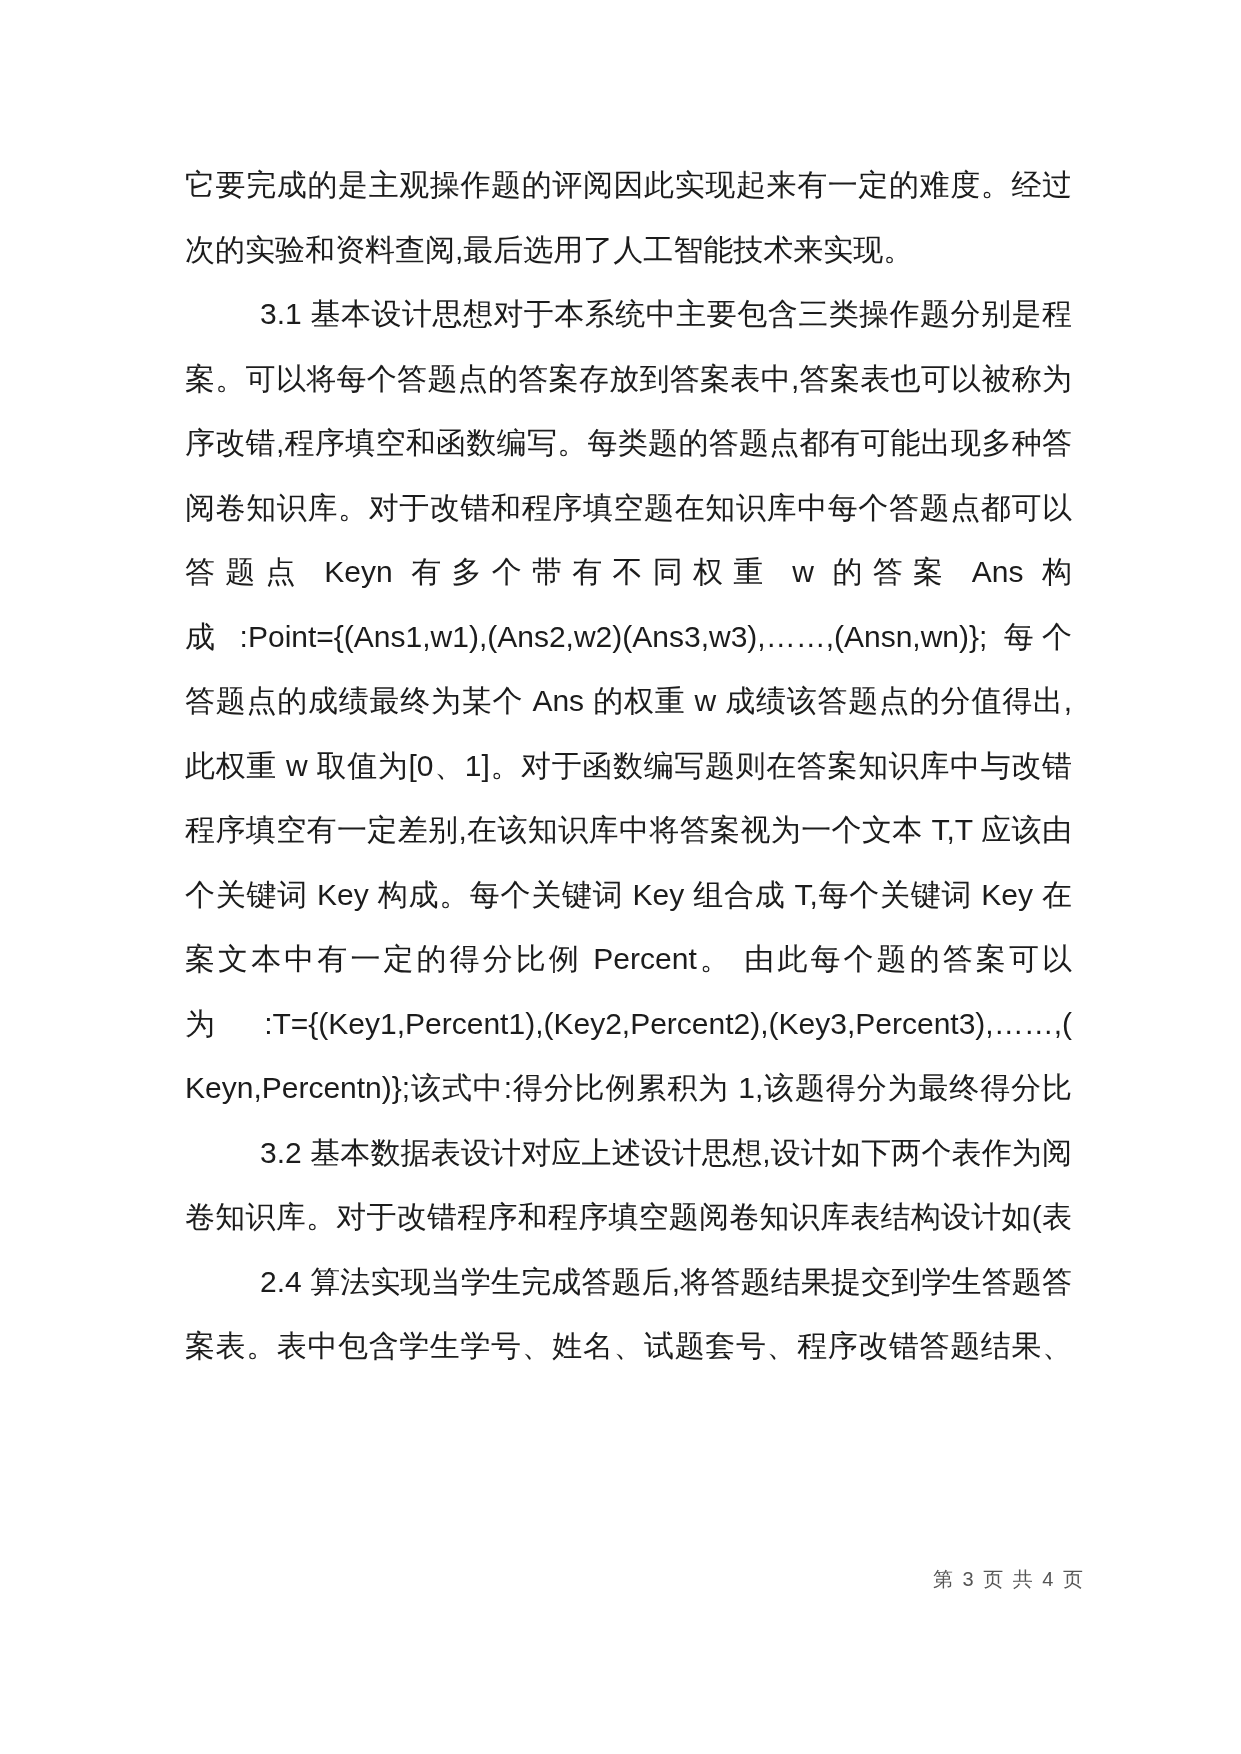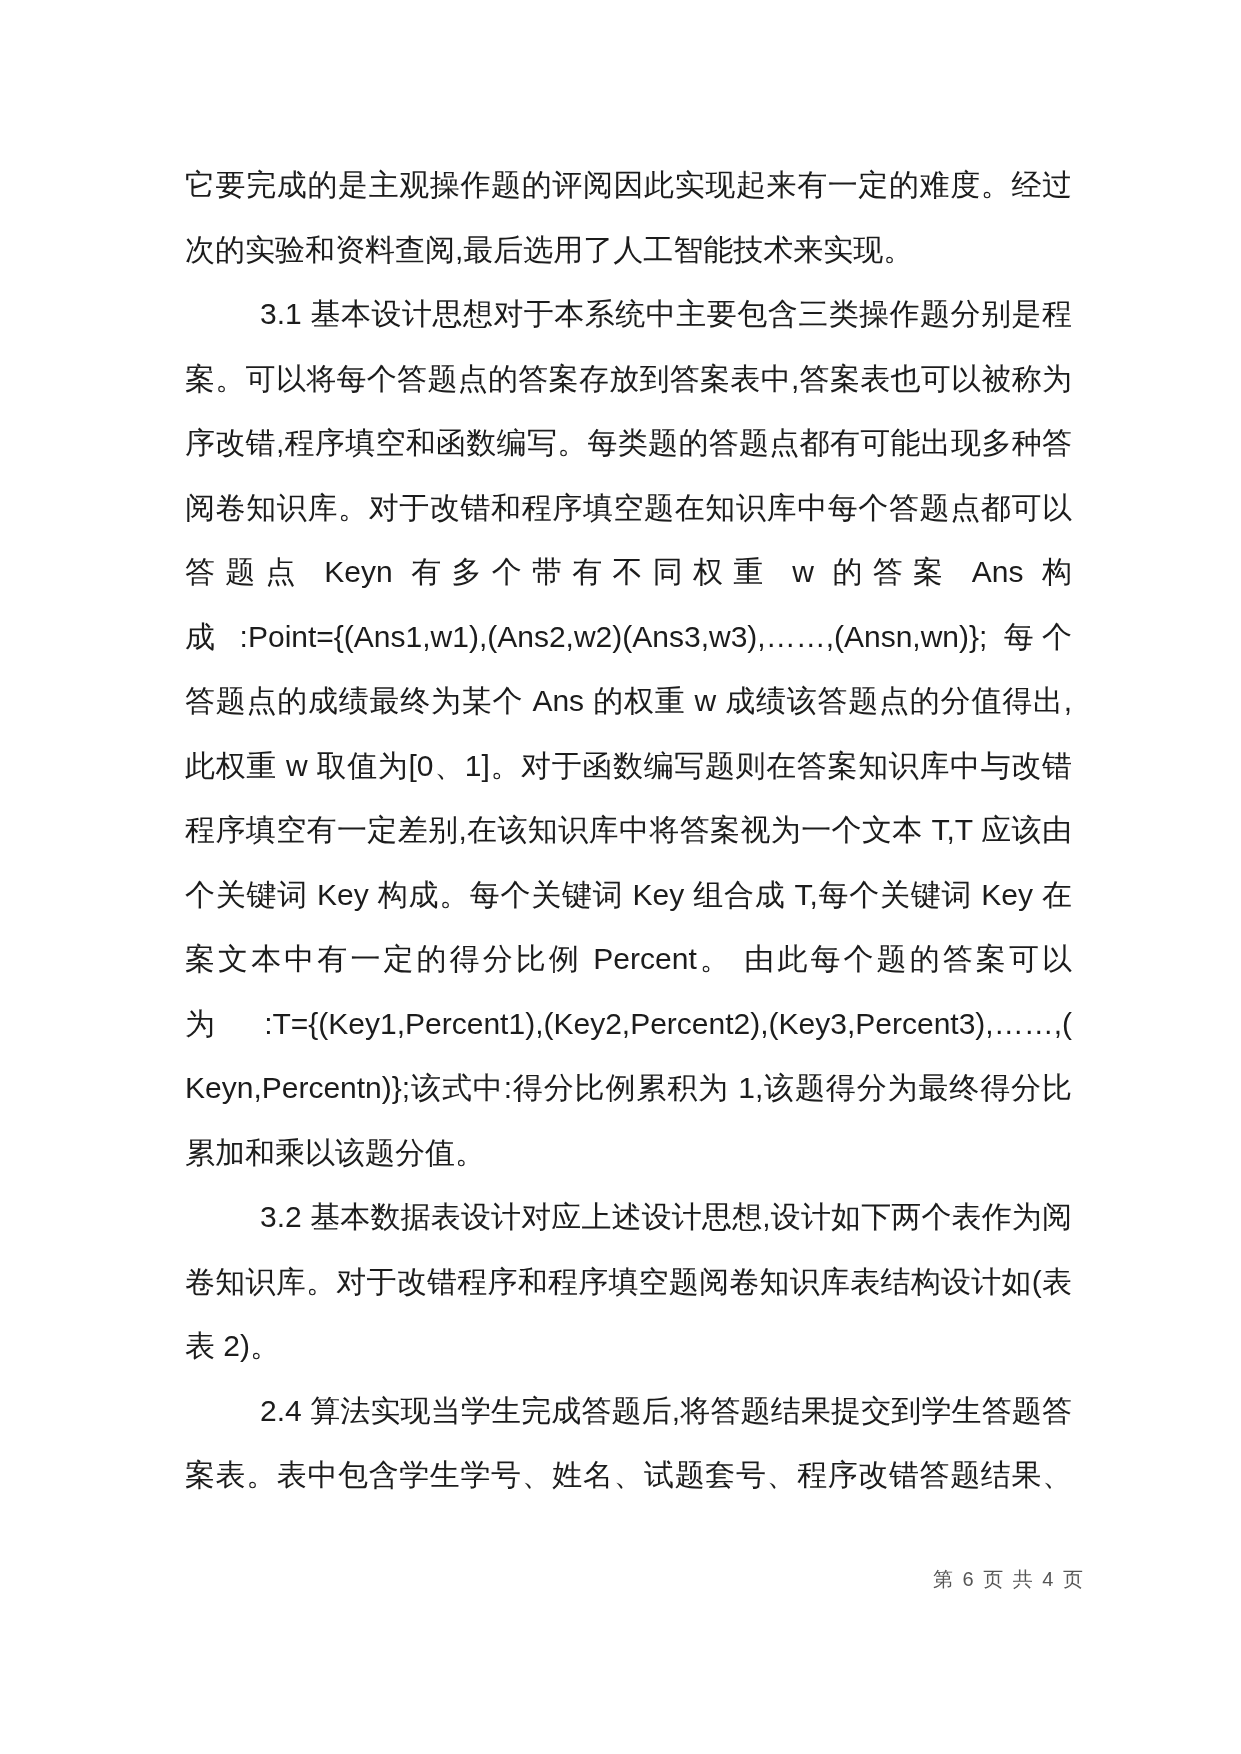--- a/index.html
+++ b/index.html
@@ -67,21 +67,19 @@
       <div class="line">阅卷知识库。对于改错和程序填空题在知识库中每个答题点都可以有</div>
       <div class="line">答题点 Keyn 有多个带有不同权重 w 的答案 Ans 构</div>
       <div class="line">成 :Point={(Ans1,w1),(Ans2,w2)(Ans3,w3),……,(Ansn,wn)}; 每个</div>
       <div class="line">答题点的成绩最终为某个 Ans 的权重 w 成绩该答题点的分值得出,因</div>
       <div class="line">此权重 w 取值为[0、1]。对于函数编写题则在答案知识库中与改错和</div>
       <div class="line">程序填空有一定差别,在该知识库中将答案视为一个文本 T,T 应该由多</div>
       <div class="line">个关键词 Key 构成。每个关键词 Key 组合成 T,每个关键词 Key 在答</div>
       <div class="line">案文本中有一定的得分比例 Percent。 由此每个题的答案可以</div>
       <div class="line">为 :T={(Key1,Percent1),(Key2,Percent2),(Key3,Percent3),……,(</div>
       <div class="line">Keyn,Percentn)};该式中:得分比例累积为 1,该题得分为最终得分比</div>
-      <div class="line para-end">累加和乘以该题分值。</div>
       <div class="line indent">3.2 基本数据表设计对应上述设计思想,设计如下两个表作为阅</div>
       <div class="line">卷知识库。对于改错程序和程序填空题阅卷知识库表结构设计如(表 1,</div>
-      <div class="line para-end">表 2)。</div>
       <div class="line indent">2.4 算法实现当学生完成答题后,将答题结果提交到学生答题答</div>
       <div class="line">案表。表中包含学生学号、姓名、试题套号、程序改错答题结果、填</div>
     </div>
-  <div class="footer">第 6 页 共 4 页</div>
+  <div class="footer">第 3 页 共 4 页</div>
 </div>
 
 </body></html>

